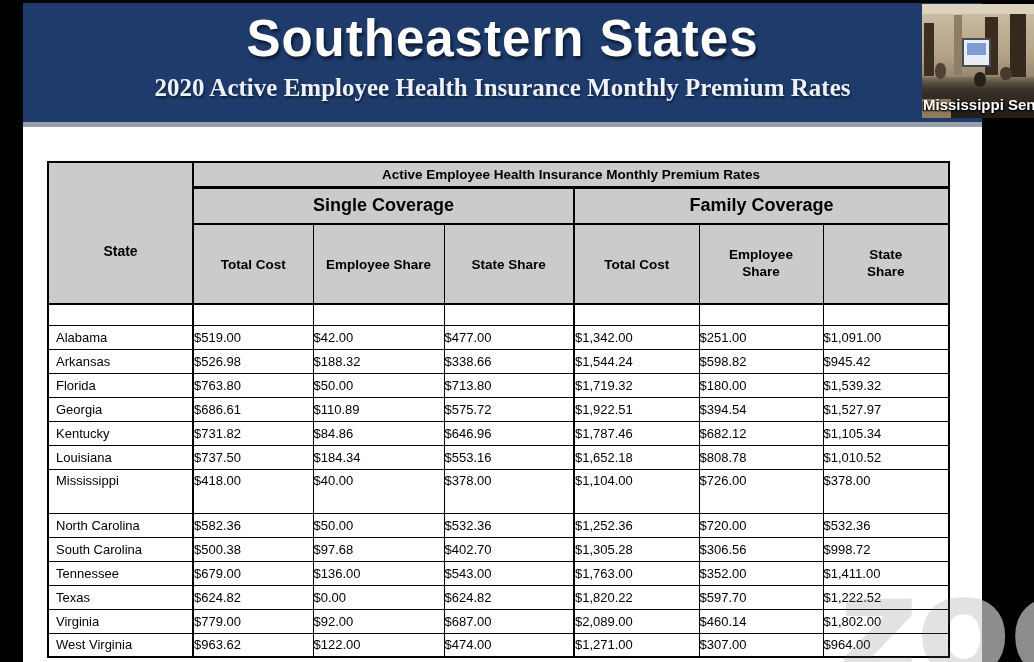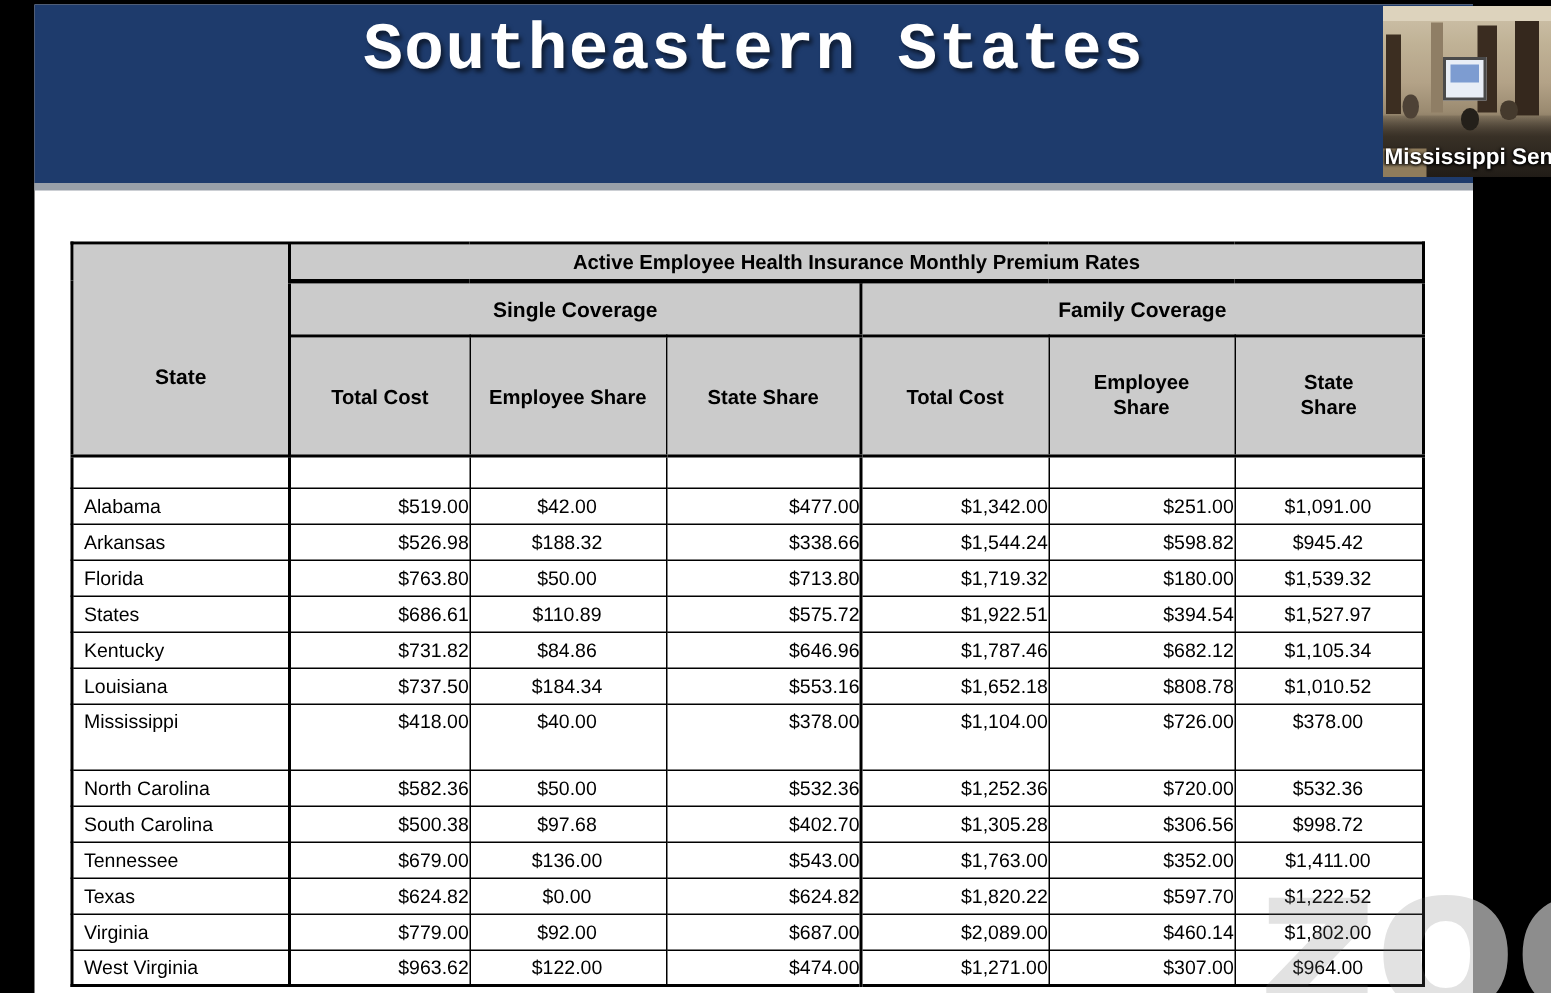--- a/index.html
+++ b/index.html
@@ -21,23 +21,23 @@
     background:#1e3b6c;
     text-align:center;
     color:#ffffff;
   }
   .banner-divider {
     position:absolute; left:0; top:119px; width:100%; height:5px;
     background:#99a0a9;
   }
   .slide-title {
     padding-top:6px;
-    font-family:Liberation Mono, monospace;
+    font-family:Liberation Sans, sans-serif;
     font-weight:bold;
-    font-size:44px;
+    font-size:51px;
     letter-spacing:1px;
     text-shadow:2px 3px 3px rgba(0,0,0,0.55);
     white-space:nowrap;
   }
   .slide-subtitle {
     margin-top:6px;
     font-family:"Liberation Serif", serif;
     font-weight:bold;
     font-size:25px;
     color:#eef2f8;
@@ -55,38 +55,38 @@
     color:#000;
   }
   table.rates th, table.rates td {
     border:1.5px solid #000;
     overflow:hidden;
     white-space:nowrap;
   }
   table.rates { border:2.5px solid #000; }
   th { background:#cbcbcb; font-weight:bold; }
   th.grp  { height:25px; font-size:13.5px; border-bottom:3px solid #000 !important; }
-  th.cov  { height:37px; font-size:14px; border-bottom:2px solid #000 !important; }
+  th.cov  { height:37px; font-size:18px; border-bottom:2px solid #000 !important; }
   tr.col-row th { height:80px; font-size:13.5px; border-bottom:2px solid #000 !important; }
   th.state-head {
     vertical-align:bottom;
     padding-bottom:44px;
     font-size:14px;
     border-right:2.5px solid #000 !important;
     border-bottom:2px solid #000 !important;
   }
   .wrap2 { display:inline-block; max-width:74px; white-space:normal; line-height:1.25; }
   .fam-start { border-left:2.5px solid #000 !important; }
 
   td { height:24px; background:#fff; }
   tr.empty-row td { height:21px; }
   tr.tall td { height:44px; vertical-align:top; padding-top:3px; }
   td.state { text-align:left; padding-left:7px; border-right:2.5px solid #000 !important;margin-left:12px; }
-  td.ctr   { text-align:right; }
-  td.rgt   { text-align:center; padding-right:1px; }
+  td.ctr   { text-align:left; }
+  td.rgt   { text-align:left; padding-right:1px; }
 
   
   .video-tile {
     position:absolute; left:922px; top:4px; width:112px; height:114px;
     overflow:hidden; background:#b7a88c; z-index:5;
   }
   .v-wall { position:absolute; inset:0;
     background:linear-gradient(180deg,#cfc3ab 0%,#c0b296 22%,#b3a287 45%,#9a8a70 62%,#5d5244 78%,#2b2620 100%); }
   .v-cornice { position:absolute; left:0; top:0; width:100%; height:9%; background:#ddd3bd; }
   .v-door-l  { position:absolute; left:2%;  top:17%; width:9%;  height:46%; background:#3c2e21; }
@@ -122,20 +122,21 @@
   .wm span { position:absolute; left:0; top:0; }
   .wm-light { color:rgba(110,110,110,0.20); clip-path:inset(0 calc(100% - 144px) 0 0); }
   .wm-dark  { color:#8d8d8d;               clip-path:inset(0 0 0 144px); }
 </style>
 </head>
 <body>
 
 <div class="slide">
   <div class="banner">
     <div class="slide-title">Southeastern States</div>
+    <div class="slide-subtitle">2020 Active Employee Health Insurance Monthly Premium Rates</div>
   </div>
   <div class="banner-divider"></div>
 
   <table class="rates">
     <colgroup>
       <col style="width:145px">
         <col style="width:120px">
         <col style="width:131px">
         <col style="width:130px">
       <col style="width:125px">
@@ -191,21 +192,21 @@
       <tr>
         <td class="state">Florida</td>
           <td class="ctr">$763.80</td>
           <td class="rgt">$50.00</td>
           <td class="ctr">$713.80</td>
           <td class="ctr fam-start">$1,719.32</td>
           <td class="ctr">$180.00</td>
           <td class="rgt">$1,539.32</td>
       </tr>
       <tr>
-        <td class="state">States</td>
+        <td class="state">Georgia</td>
           <td class="ctr">$686.61</td>
           <td class="rgt">$110.89</td>
           <td class="ctr">$575.72</td>
           <td class="ctr fam-start">$1,922.51</td>
           <td class="ctr">$394.54</td>
           <td class="rgt">$1,527.97</td>
       </tr>
       <tr>
         <td class="state">Kentucky</td>
           <td class="ctr">$731.82</td>

